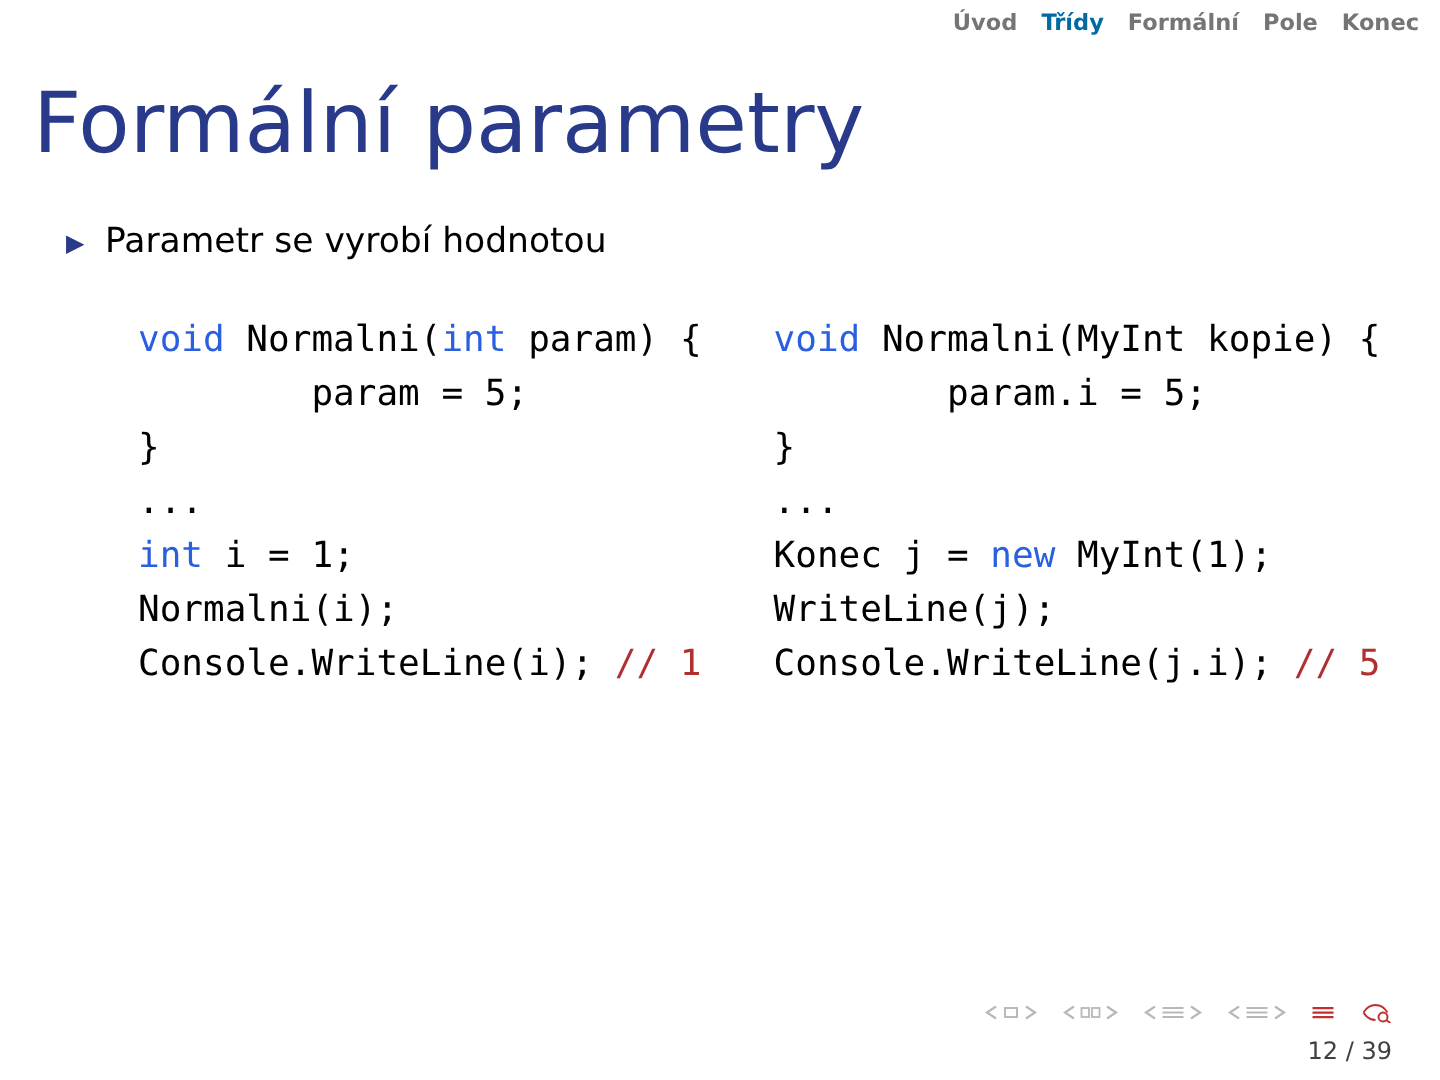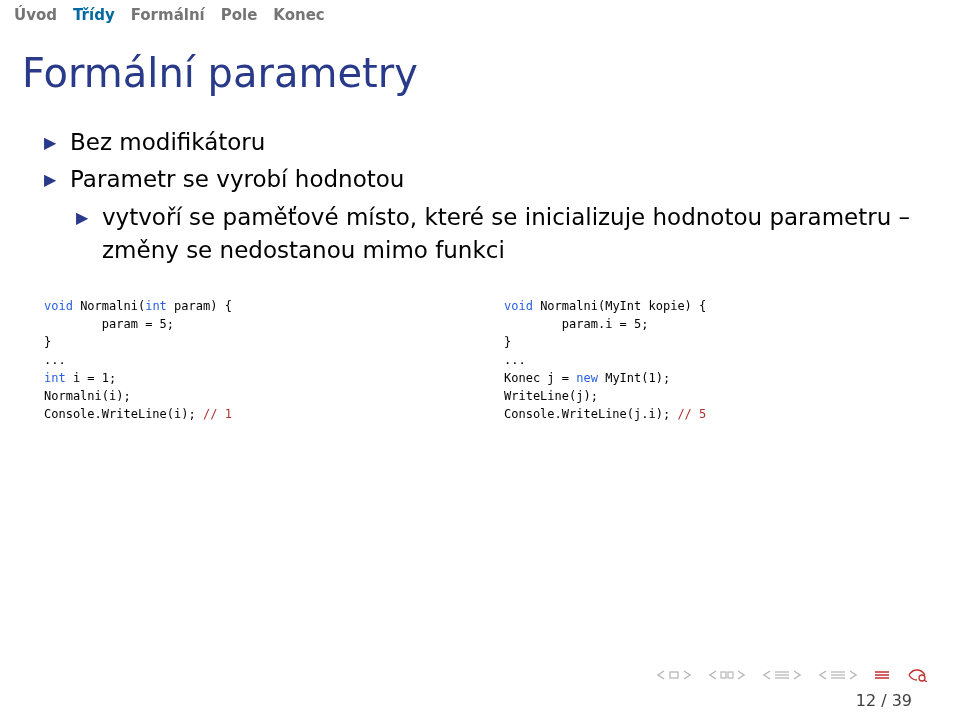--- a/index.html
+++ b/index.html
@@ -12,24 +12,25 @@
     overflow: hidden;
     color: #000;
   }
   .topnav {
     display: flex;
     gap: 16px;
     padding: 6px 14px 4px 14px;
     font-size: 15px;
     font-weight: bold;
     color: #757575;
+    justify-content: flex-end;
   }
   .topnav .active { color: #0369a1; }
   .title {
-    font-size: 40px;
+    font-size: 56px;
     color: #2a3a8a;
     padding: 22px 22px 30px 22px;
     font-weight: 500;
   }
   .content {
     padding: 0 44px 0 44px;
     font-size: 23px;
     line-height: 1.45;
   }
   ul.bl { list-style: none; }
@@ -44,66 +45,65 @@
   }
   ul.bl ul.bl { margin-top: 4px; margin-left: 6px; }
   ul.bl ul.bl > li { font-size: 23px; padding-left: 26px; }
   ul.bl ul.bl > li::before { font-size: 16px; top: 5px; }
 
   .codewrap {
     display: flex;
     gap: 48px;
     padding: 26px 44px 0 44px;
     font-family: "DejaVu Sans Mono", "Menlo", "Consolas", monospace;
-    font-size: 12px;
+    font-size: 24px;
     line-height: 1.5;
+    margin-left: 48px;
   }
   .codecol { white-space: pre; flex: 1; }
   .kw { color: #2a5fe0; }
   .cm { color: #b03030; }
 
   .navicons {
     position: absolute;
     right: 32px;
     bottom: 38px;
     display: flex;
     gap: 16px;
     align-items: center;
     color: #b8b8b8;
     font-size: 15px;
   }
   .navicons .grp { display: flex; align-items: center; gap: 2px; }
   .navicons svg { display: block; }
   .pagenum {
     position: absolute;
-    right: 48px;
+    right: 32px;
     bottom: 10px;
     font-size: 16px;
     color: #404040;
   }
 </style>
 </head>
 <body>
 
 <div class="topnav">
   <span>Úvod</span>
   <span class="active">Třídy</span>
   <span>Formální</span>
   <span>Pole</span>
   <span>Konec</span>
 </div>
 
 <div class="title">Formální parametry</div>
 
 <div class="content">
   <ul class="bl">
-    <li><span>Bez modifikátoru</span></li>
     <li><span>Parametr se vyrobí hodnotou</span>
       <ul class="bl">
-        <li><span>vytvoří se paměťové místo, které se inicializuje hodnotou parametru – změny se nedostanou mimo funkci</span></li>
       </ul>
     </li>
   </ul>
 </div>
 
 <div class="codewrap">
   <div class="codecol"><span class="kw">void</span><span> Normalni(</span><span class="kw">int</span><span> param) {</span>
 <span>        param = 5;</span>
 <span>}</span>
 <span>...</span>

